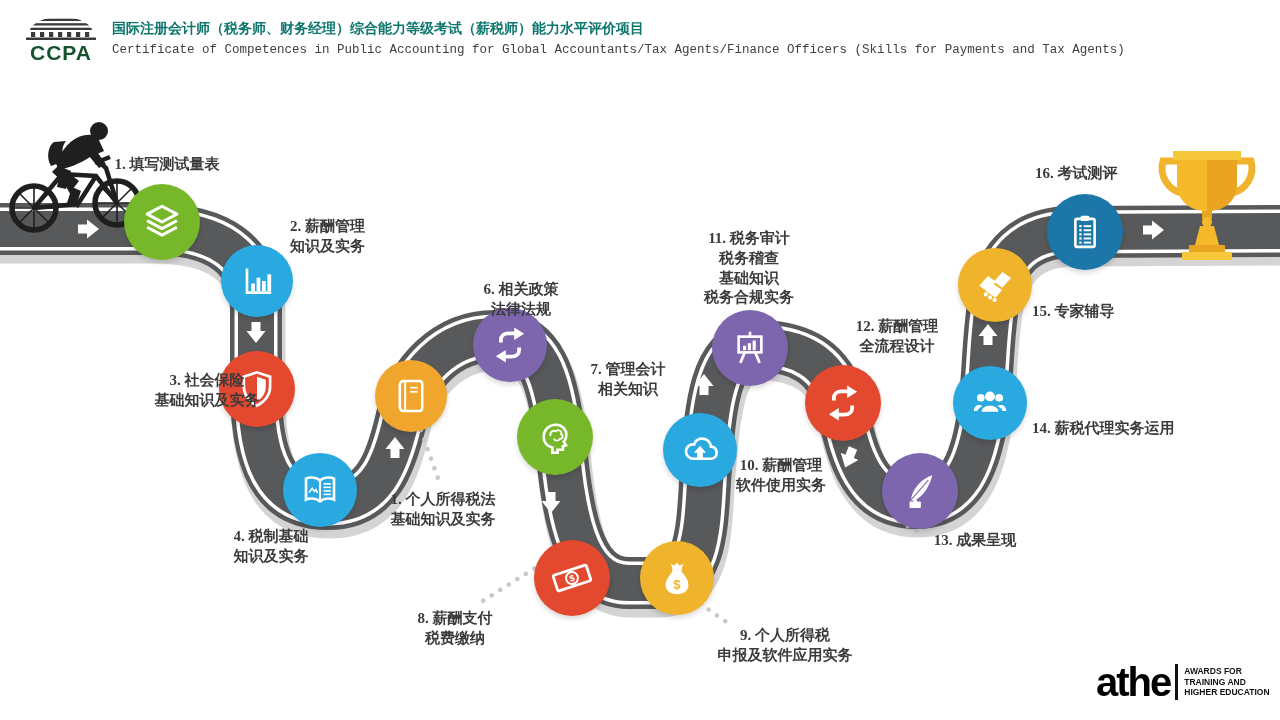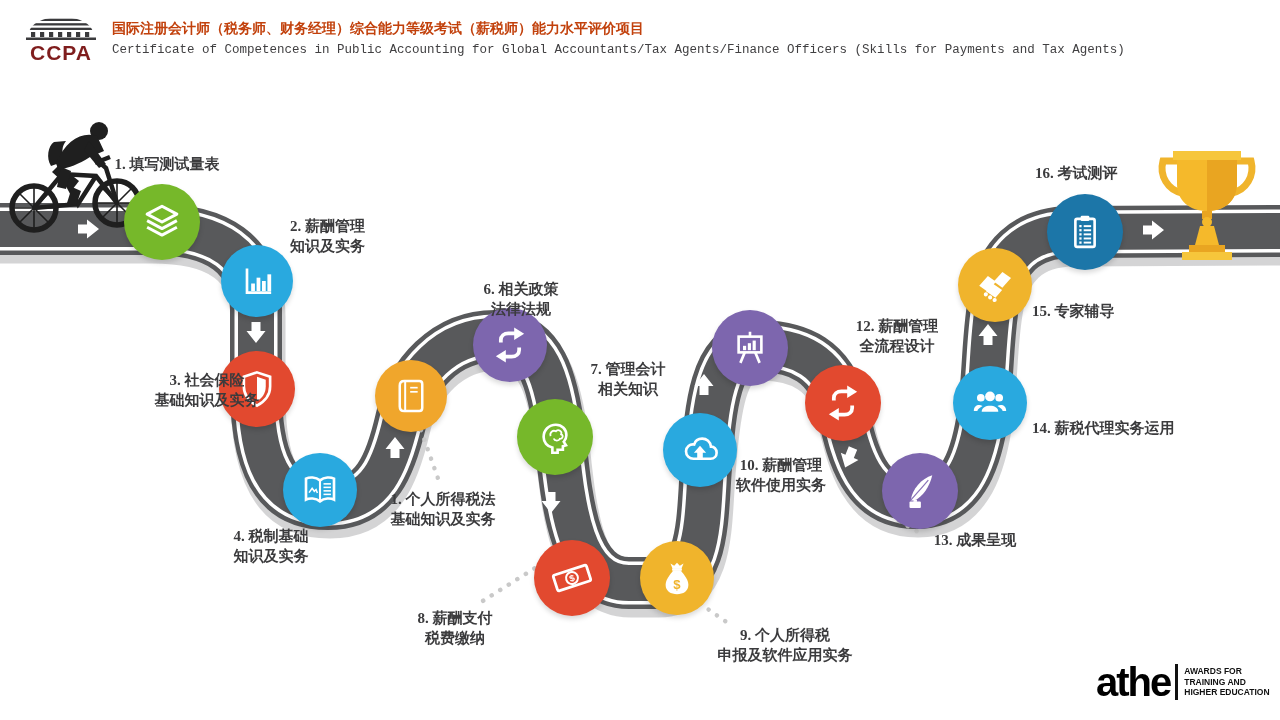--- a/index.html
+++ b/index.html
@@ -3,23 +3,23 @@
 <meta charset="utf-8">
 <style>
   html,body{margin:0;padding:0;background:#fff;}
   .stage{position:relative;width:1280px;height:720px;background:#fff;overflow:hidden;
          font-family:"Liberation Sans","DejaVu Sans",sans-serif;}
 
   
   .header{position:absolute;left:0;top:0;width:1280px;height:78px;}
   .logo{position:absolute;left:16px;top:8px;width:90px;text-align:center;}
   .logo-mark{display:block;margin:0 auto;}
-  .logo-text{display:block;font-weight:bold;font-size:21px;letter-spacing:1px;color:#7f1d1d;
+  .logo-text{display:block;font-weight:bold;font-size:21px;letter-spacing:1px;color:#14532d;
              font-family:"Liberation Sans",sans-serif;margin-top:1px;}
-  .hdr-zh{position:absolute;left:112px;top:20px;font-size:14px;font-weight:bold;color:#c2410c;
+  .hdr-zh{position:absolute;left:112px;top:20px;font-size:14px;font-weight:bold;color:#0f766e;
           font-family:"Liberation Sans","DejaVu Sans",sans-serif;}
   .hdr-en{position:absolute;left:112px;top:43px;font-size:12.5px;color:#414042;
           font-family:"Liberation Mono","DejaVu Sans Mono",monospace;}
 
   
   .main-title{position:absolute;left:50%;top:100px;transform:translateX(-50%);
               font-family:"Liberation Serif","DejaVu Serif",serif;
               font-size:37px;letter-spacing:2px;color:#b7b8ba;white-space:nowrap;}
 
   
@@ -323,20 +323,24 @@
   <div class="step-label centered" style="left:521px;top:280px;text-align:center;">6. 相关政策
 法律法规</div>
   <div class="step-label centered" style="left:628px;top:360px;">7. 管理会计
 相关知识</div>
   <div class="step-label centered" style="left:455px;top:609px;">8. 薪酬支付
 税费缴纳</div>
   <div class="step-label centered" style="left:785px;top:626px;">9. 个人所得税
 申报及软件应用实务</div>
   <div class="step-label centered" style="left:781px;top:456px;">10. 薪酬管理
 软件使用实务</div>
+  <div class="step-label centered" style="left:749px;top:229px;">11. 税务审计
+税务稽查
+基础知识
+税务合规实务</div>
   <div class="step-label centered" style="left:897px;top:317px;font-family:Liberation Serif, serif;">12. 薪酬管理
 全流程设计</div>
   <div class="step-label centered" style="left:975px;top:531px;">13. 成果呈现</div>
   <div class="step-label leftal" style="left:1032px;top:419px;">14. 薪税代理实务运用</div>
   <div class="step-label leftal" style="left:1032px;top:302px;">15. 专家辅导</div>
   <div class="step-label leftal" style="left:1035px;top:164px;">16. 考试测评</div>
 
   <div class="athe">
     <span class="athe-word">athe</span>
     <span class="athe-bar"></span>

